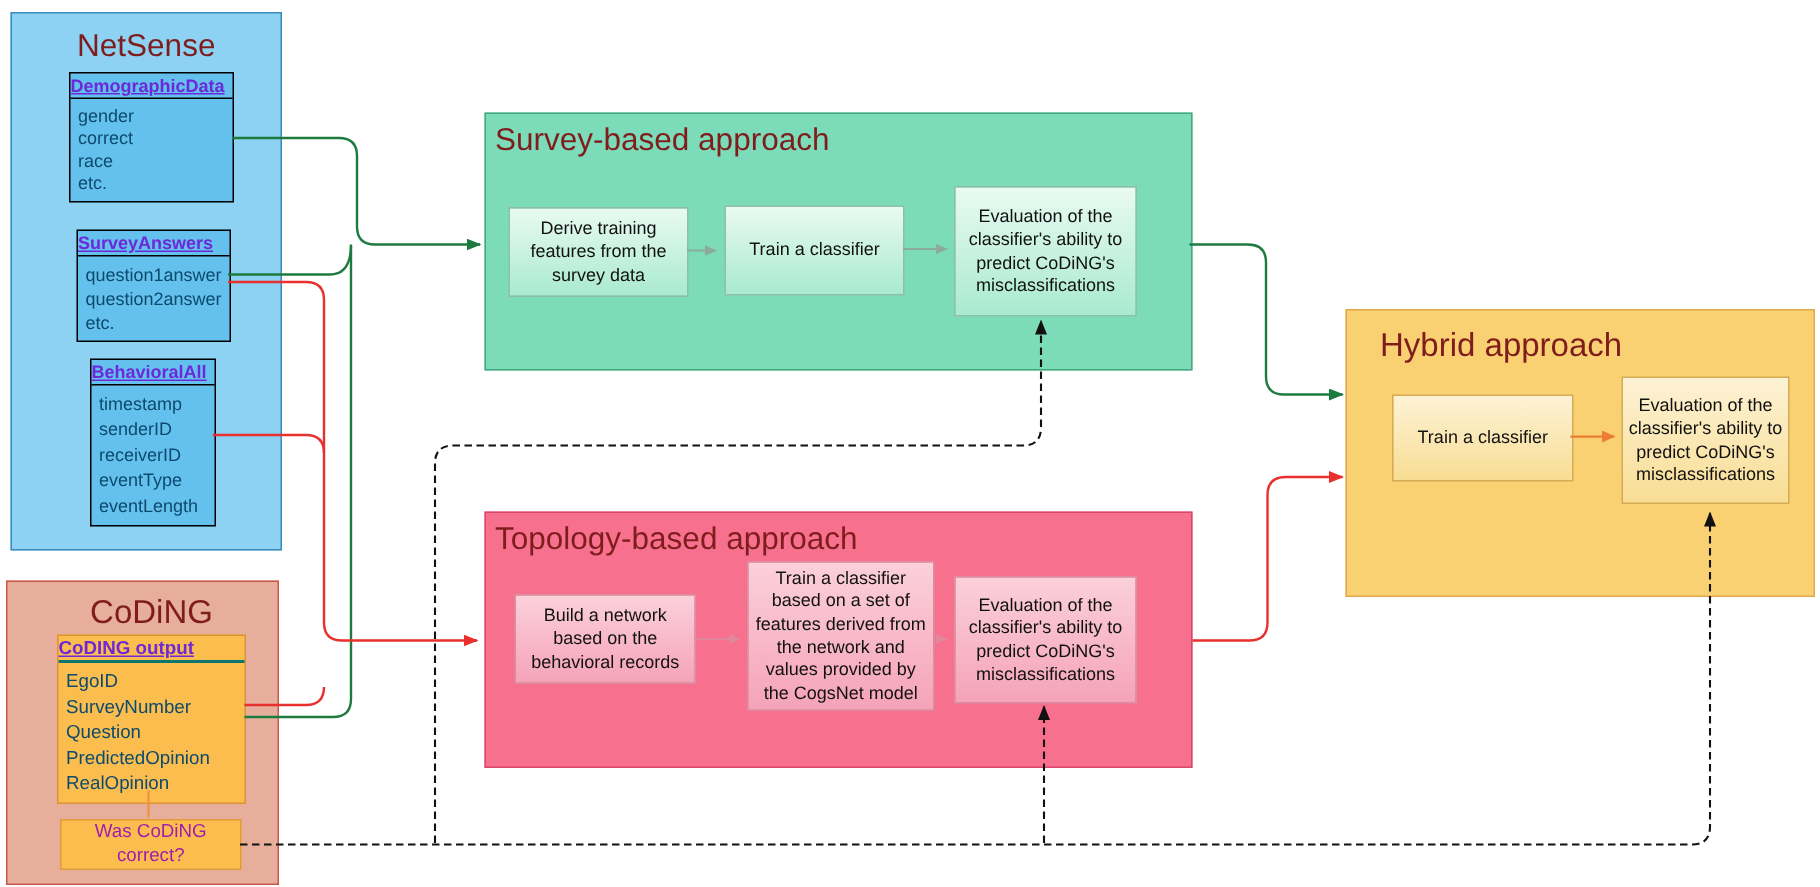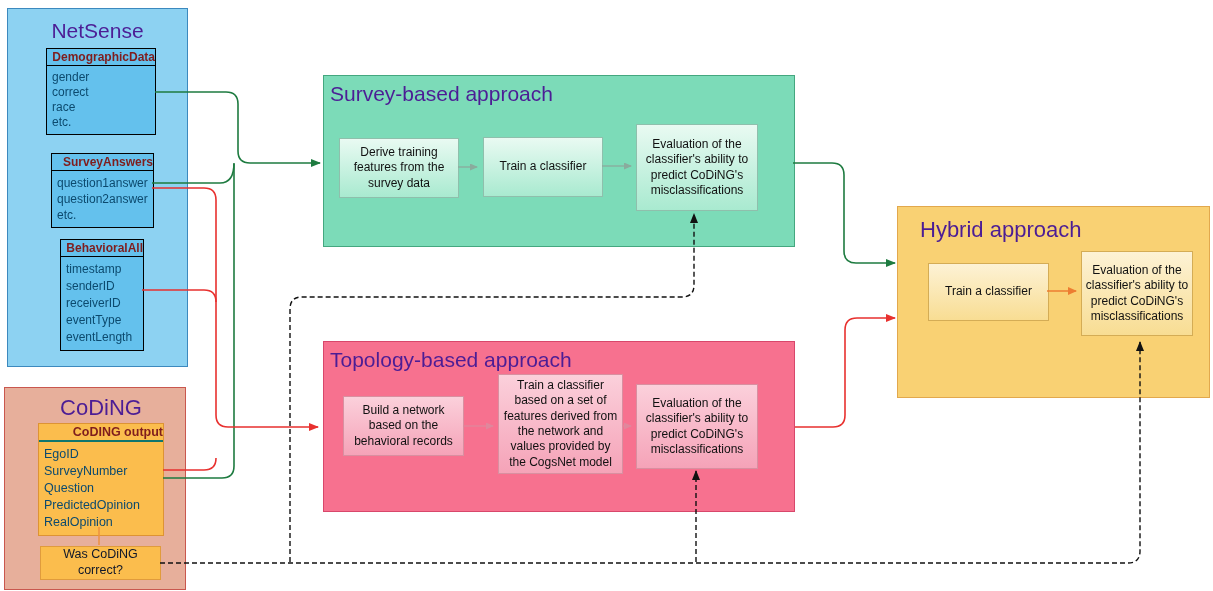--- a/index.html
+++ b/index.html
@@ -1,36 +1,36 @@
 <!DOCTYPE html>
 <html><head>
 <meta charset="utf-8">
 <style>
   html,body{margin:0;padding:0;background:#ffffff;font-family:"Liberation Sans",sans-serif;}
   .canvas{position:relative;width:1213px;height:591px;background:#ffffff;overflow:hidden;}
   .box{position:absolute;box-sizing:border-box;}
-  .big-title{position:absolute;color:#4c1d95;white-space:nowrap;}
+  .big-title{position:absolute;color:#7f1d1d;white-space:nowrap;}
   
   .netsense{left:7px;top:8px;width:181px;height:359px;background:#8dd2f2;border:1px solid #3c89be;}
   .netsense .big-title{left:0;right:0;top:10px;text-align:center;font-size:21px;}
   .db-table{position:absolute;box-sizing:border-box;background:#64c1ed;border:1px solid #000;}
   .db-head{box-sizing:border-box;border-bottom:1px solid #000;font-weight:bold;font-size:12px;
-           text-align:right;line-height:14px;padding:1px 0;white-space:nowrap;color:#7f1d1d;}
+           text-align:left;line-height:14px;padding:1px 0;white-space:nowrap;color:#6d28d9;text-decoration:underline;}
   .db-body{padding:4px 2px 4px 5px;font-size:12px;color:#0c4a6e;}
   .trow{white-space:nowrap;}
   .lh15 .trow{line-height:15px;} .lh16 .trow{line-height:16px;} .lh17 .trow{line-height:17px;}
   
   .coding{left:4px;top:387px;width:182px;height:203px;background:#e7af9b;border:1px solid #c9574e;}
   .coding .big-title{left:0;right:0;top:7px;text-align:center;font-size:22px;padding-left:12px;}
   .coding-table{left:33px;top:35px;width:126px;background:#fbbd4d;border:1px solid #dd9334;}
   .coding-table .db-head{border-bottom:2px solid #0f766e;font-size:12.5px;}
   .coding-table .db-body{font-size:12.5px;}
   .was-box{left:35px;top:158px;width:121px;height:34px;background:#fbbd4d;border:1px solid #e09b3c;
            display:flex;align-items:center;justify-content:center;text-align:center;
-           font-size:12.5px;color:#0f172a;line-height:1.25;}
+           font-size:12.5px;color:#a21caf;line-height:1.25;}
   
   .approach{position:absolute;box-sizing:border-box;}
   .approach .big-title{left:6px;top:6px;font-size:21px;}
   .survey{left:323px;top:75px;width:472px;height:172px;background:#7cdbb8;border:1px solid #44a77f;}
   .topology{left:323px;top:341px;width:472px;height:171px;background:#f7718f;border:1px solid #d8476b;}
   .hybrid{left:897px;top:206px;width:313px;height:192px;background:#f9d173;border:1px solid #e2a84d;}
   .hybrid .big-title{left:22px;top:10px;font-size:22px;}
   .step{position:absolute;box-sizing:border-box;display:flex;align-items:center;justify-content:center;
         text-align:center;font-size:12px;line-height:1.28;color:#111;padding:3px;}
   .survey .step{background:linear-gradient(#e9faf2,#a9ead0);border:1px solid #8fbfac;}

